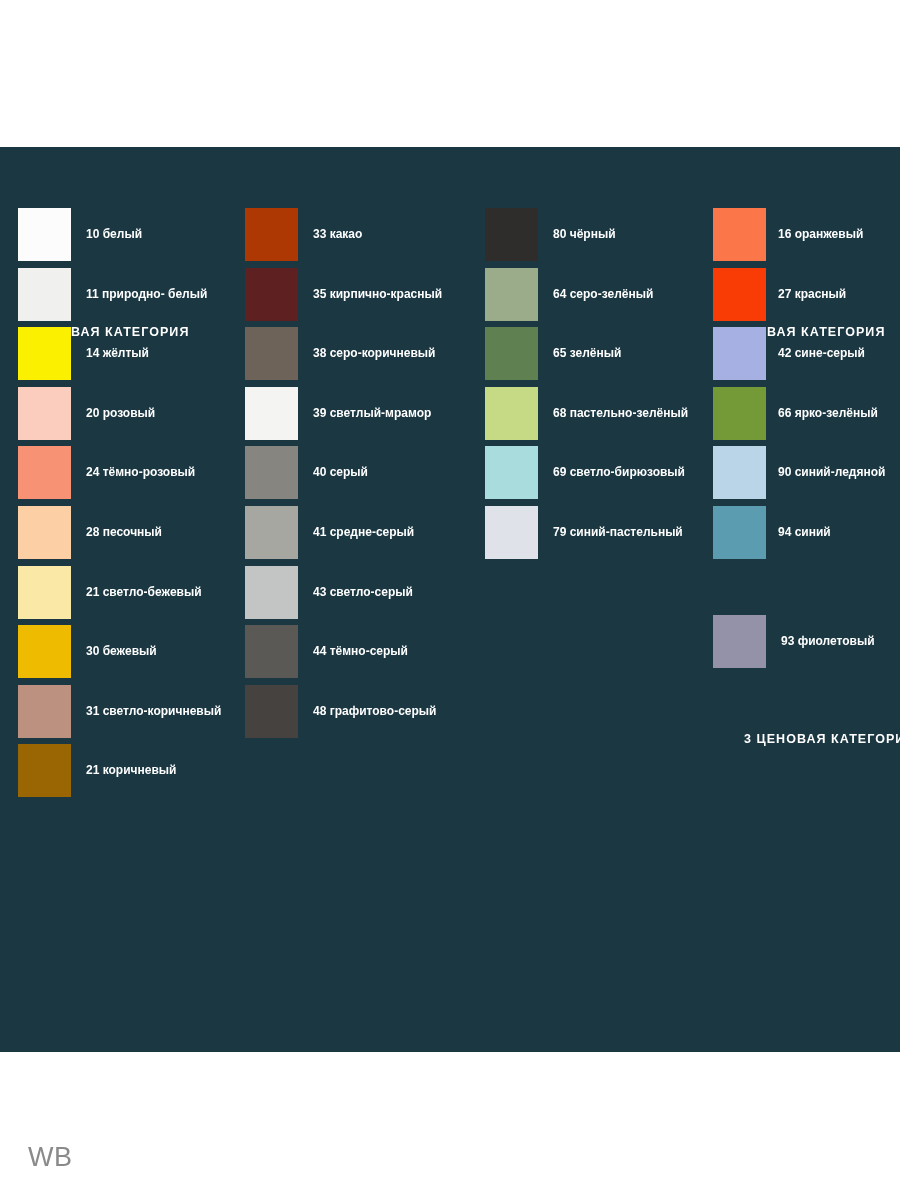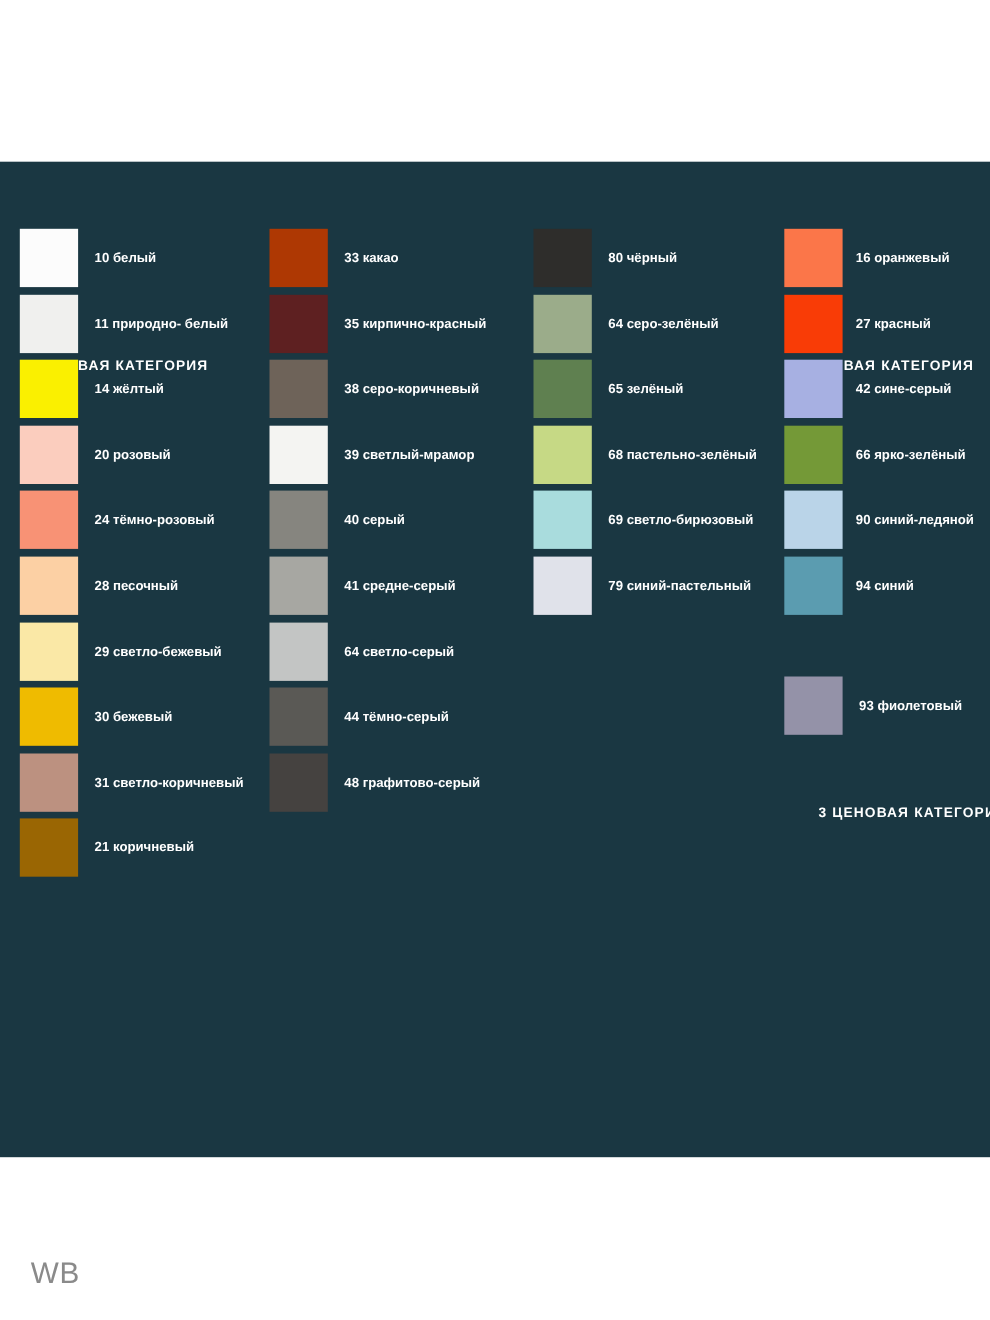--- a/index.html
+++ b/index.html
@@ -131,21 +131,21 @@
       <div class="swatch-row">
         <div class="swatch-chip" style="background: rgb(248, 146, 117);"></div>
         <div class="swatch-label">24 тёмно-розовый</div>
       </div>
       <div class="swatch-row">
         <div class="swatch-chip" style="background: rgb(252, 208, 164);"></div>
         <div class="swatch-label">28 песочный</div>
       </div>
       <div class="swatch-row">
         <div class="swatch-chip" style="background: rgb(250, 232, 166);"></div>
-        <div class="swatch-label">29 светло-бежевый</div>
+        <div class="swatch-label">21 светло-бежевый</div>
       </div>
       <div class="swatch-row">
         <div class="swatch-chip" style="background: rgb(239, 187, 0);"></div>
         <div class="swatch-label">30 бежевый</div>
       </div>
       <div class="swatch-row">
         <div class="swatch-chip" style="background: rgb(188, 145, 128);"></div>
         <div class="swatch-label">31 светло-коричневый</div>
       </div>
       <div class="swatch-row">
@@ -173,21 +173,21 @@
       <div class="swatch-row">
         <div class="swatch-chip" style="background: rgb(134, 133, 127);"></div>
         <div class="swatch-label">40 серый</div>
       </div>
       <div class="swatch-row">
         <div class="swatch-chip" style="background: rgb(167, 167, 162);"></div>
         <div class="swatch-label">41 средне-серый</div>
       </div>
       <div class="swatch-row">
         <div class="swatch-chip" style="background: rgb(195, 197, 196);"></div>
-        <div class="swatch-label">64 светло-серый</div>
+        <div class="swatch-label">43 светло-серый</div>
       </div>
       <div class="swatch-row">
         <div class="swatch-chip" style="background: rgb(90, 89, 85);"></div>
         <div class="swatch-label">44 тёмно-серый</div>
       </div>
       <div class="swatch-row">
         <div class="swatch-chip" style="background: rgb(69, 66, 64);"></div>
         <div class="swatch-label">48 графитово-серый</div>
       </div>
     </div>

